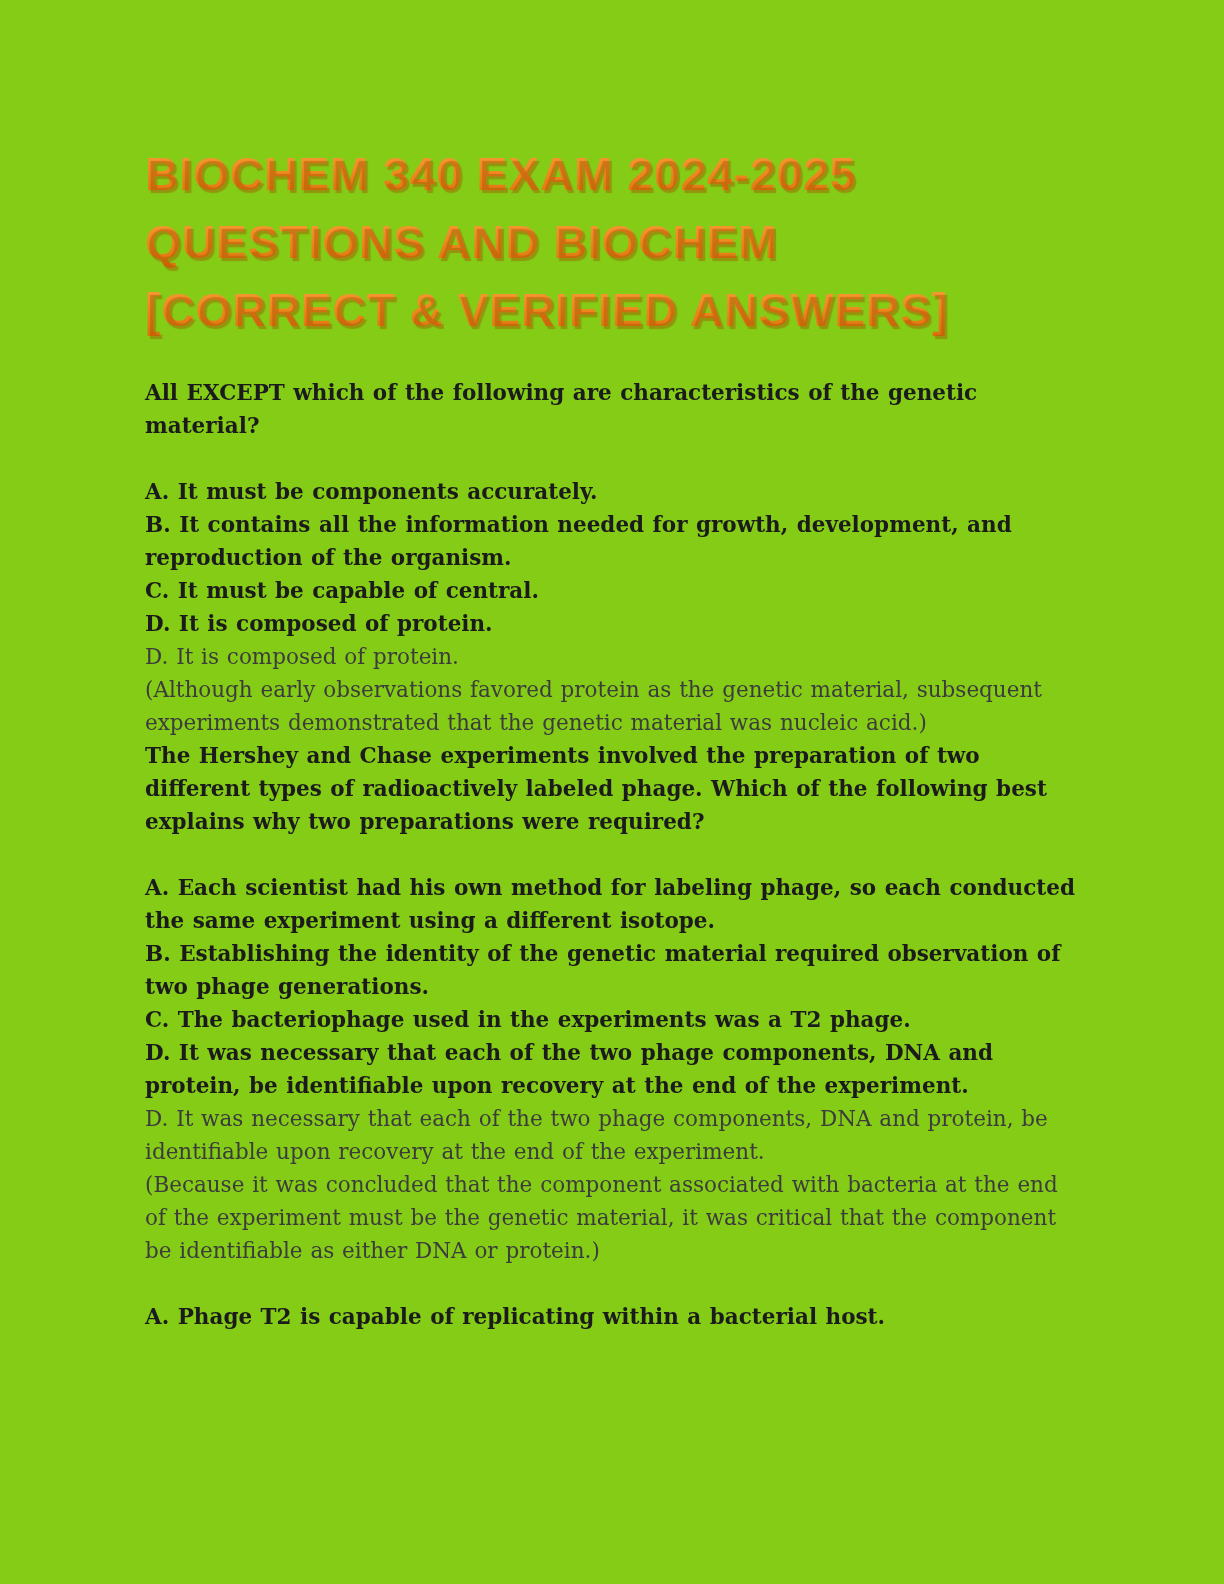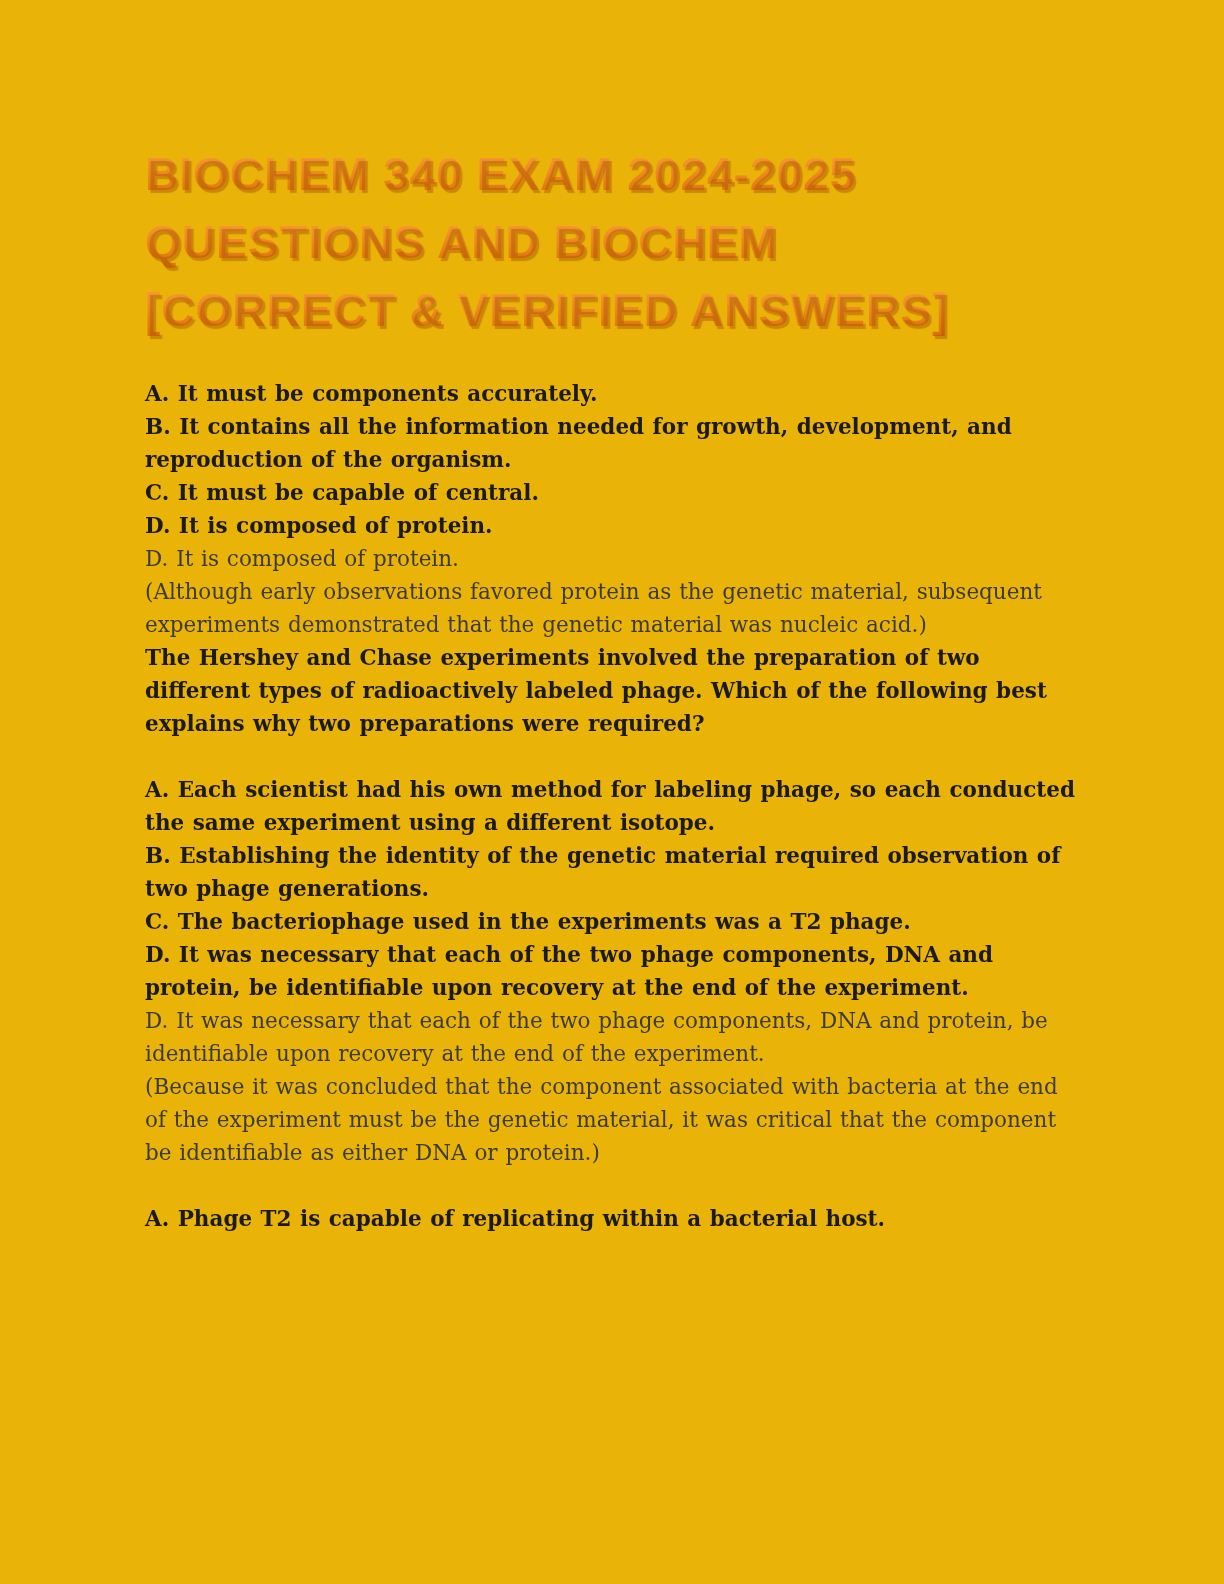--- a/index.html
+++ b/index.html
@@ -4,21 +4,21 @@
 <style>
   html, body {
     margin: 0;
     padding: 0;
     background: #ffffff;
   }
   .page {
     position: relative;
     width: 1224px;
     height: 1584px;
-    background: #eab308;
+    background: #84cc16;
     box-sizing: border-box;
     padding: 140px 146px 0 145px;
     font-family: "DejaVu Serif", serif;
     overflow: hidden;
   }
   .doc-title {
     font-family: "Liberation Sans", sans-serif;
     font-weight: 800;
     font-size: 46px;
     line-height: 68px;
@@ -66,20 +66,21 @@
 <div class="page">
 
   <h1 class="doc-title">
     <span class="title-line">BIOCHEM 340 EXAM 2024-2025</span>
     <span class="title-line">QUESTIONS AND BIOCHEM</span>
     <span class="title-line">[CORRECT &amp; VERIFIED ANSWERS]</span>
   </h1>
 
   <div class="content">
 
+    <p class="para bold">All EXCEPT which of the following are characteristics of the genetic material?</p>
 
     <p class="para bold gap">A. It must be components accurately.</p>
     <p class="para bold">B. It contains all the information needed for growth, development, and reproduction of the organism.</p>
     <p class="para bold">C. It must be capable of central.</p>
     <p class="para bold">D. It is composed of protein.</p>
     <p class="para regular">D. It is composed of protein.</p>
     <p class="para regular">(Although early observations favored protein as the genetic material, subsequent experiments demonstrated that the genetic material was nucleic acid.)</p>
 
     <p class="para bold">The Hershey and Chase experiments involved the preparation of two different types of radioactively labeled phage. Which of the following best explains why two preparations were required?</p>
 

